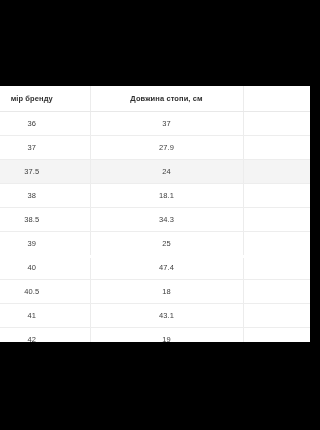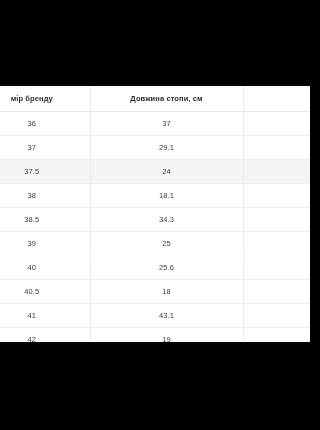--- a/index.html
+++ b/index.html
@@ -130,21 +130,21 @@
         </tr>
       </thead>
       <tbody id="table-body">
           <tr>
             <td class="col-brand">36</td>
             <td class="col-length">37</td>
             <td class="col-extra"></td>
           </tr>
           <tr>
             <td class="col-brand">37</td>
-            <td class="col-length">29.1</td>
+            <td class="col-length">27.9</td>
             <td class="col-extra"></td>
           </tr>
           <tr class="striped">
             <td class="col-brand">37.5</td>
             <td class="col-length">24</td>
             <td class="col-extra"></td>
           </tr>
           <tr>
             <td class="col-brand">38</td>
             <td class="col-length">18.1</td>
@@ -155,21 +155,21 @@
             <td class="col-length">34.3</td>
             <td class="col-extra"></td>
           </tr>
           <tr>
             <td class="col-brand">39</td>
             <td class="col-length">25</td>
             <td class="col-extra"></td>
           </tr>
           <tr>
             <td class="col-brand">40</td>
-            <td class="col-length">25.6</td>
+            <td class="col-length">47.4</td>
             <td class="col-extra"></td>
           </tr>
           <tr>
             <td class="col-brand">40.5</td>
             <td class="col-length">18</td>
             <td class="col-extra"></td>
           </tr>
           <tr>
             <td class="col-brand">41</td>
             <td class="col-length">43.1</td>

